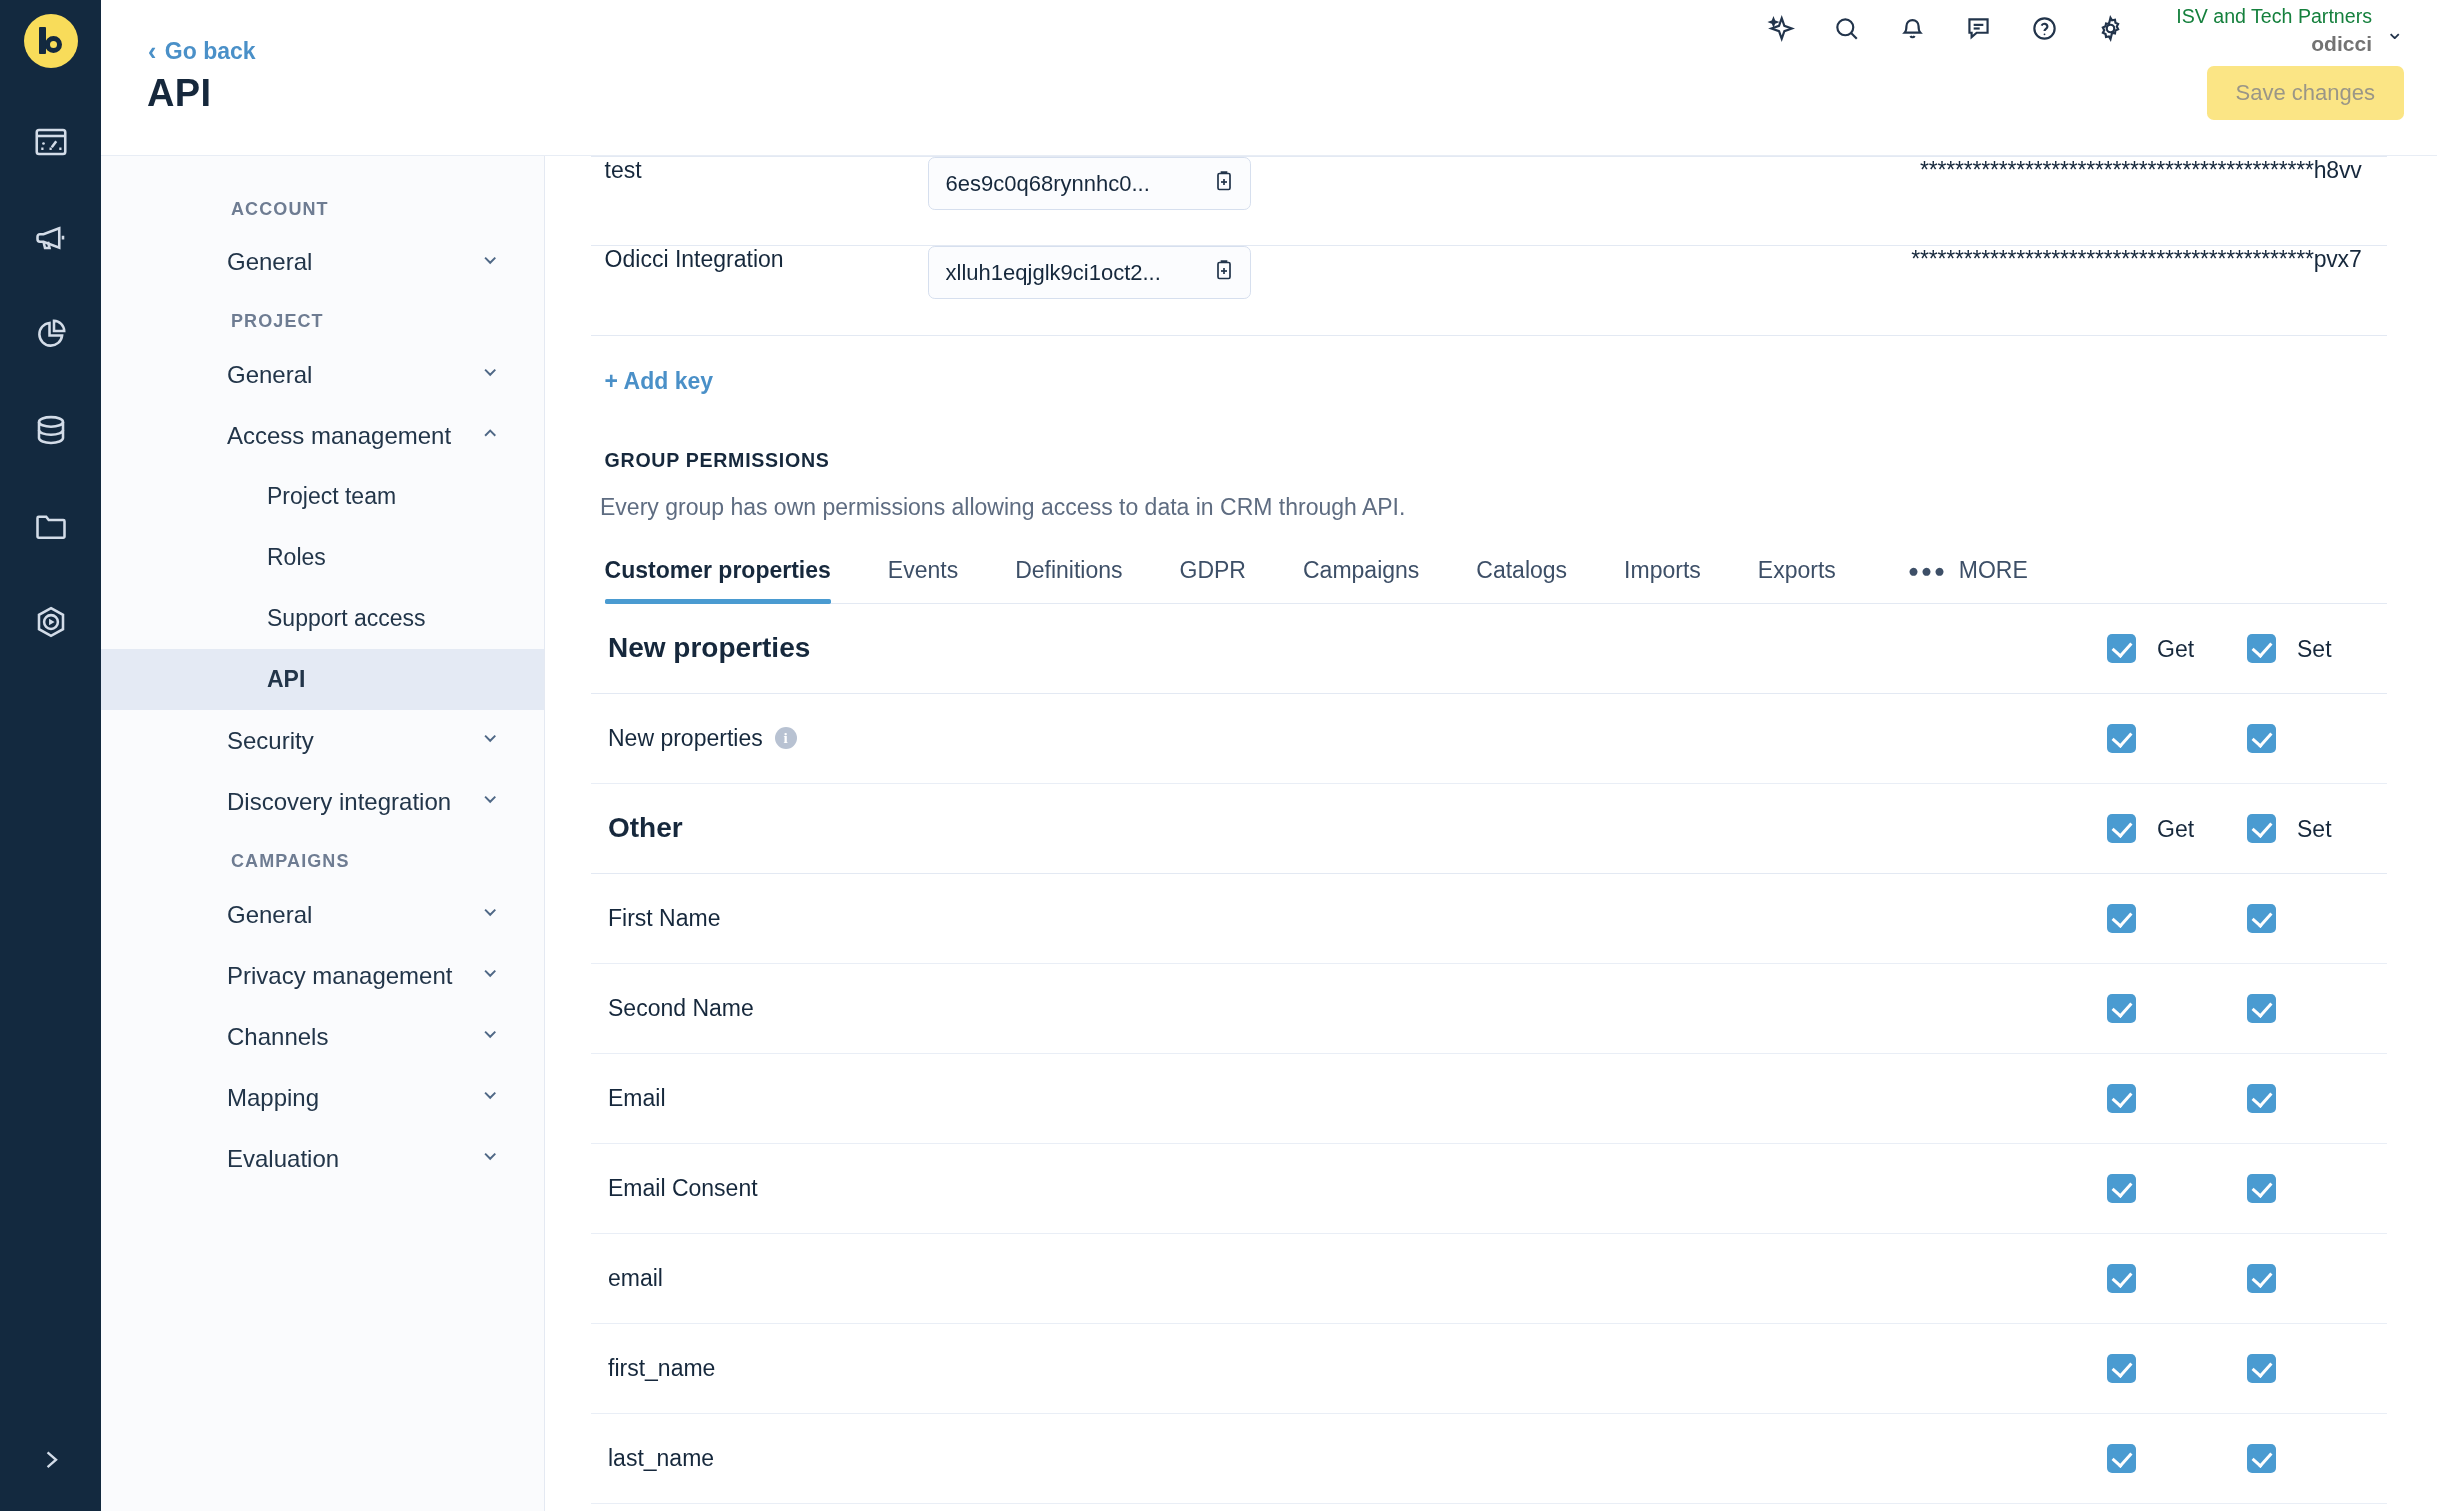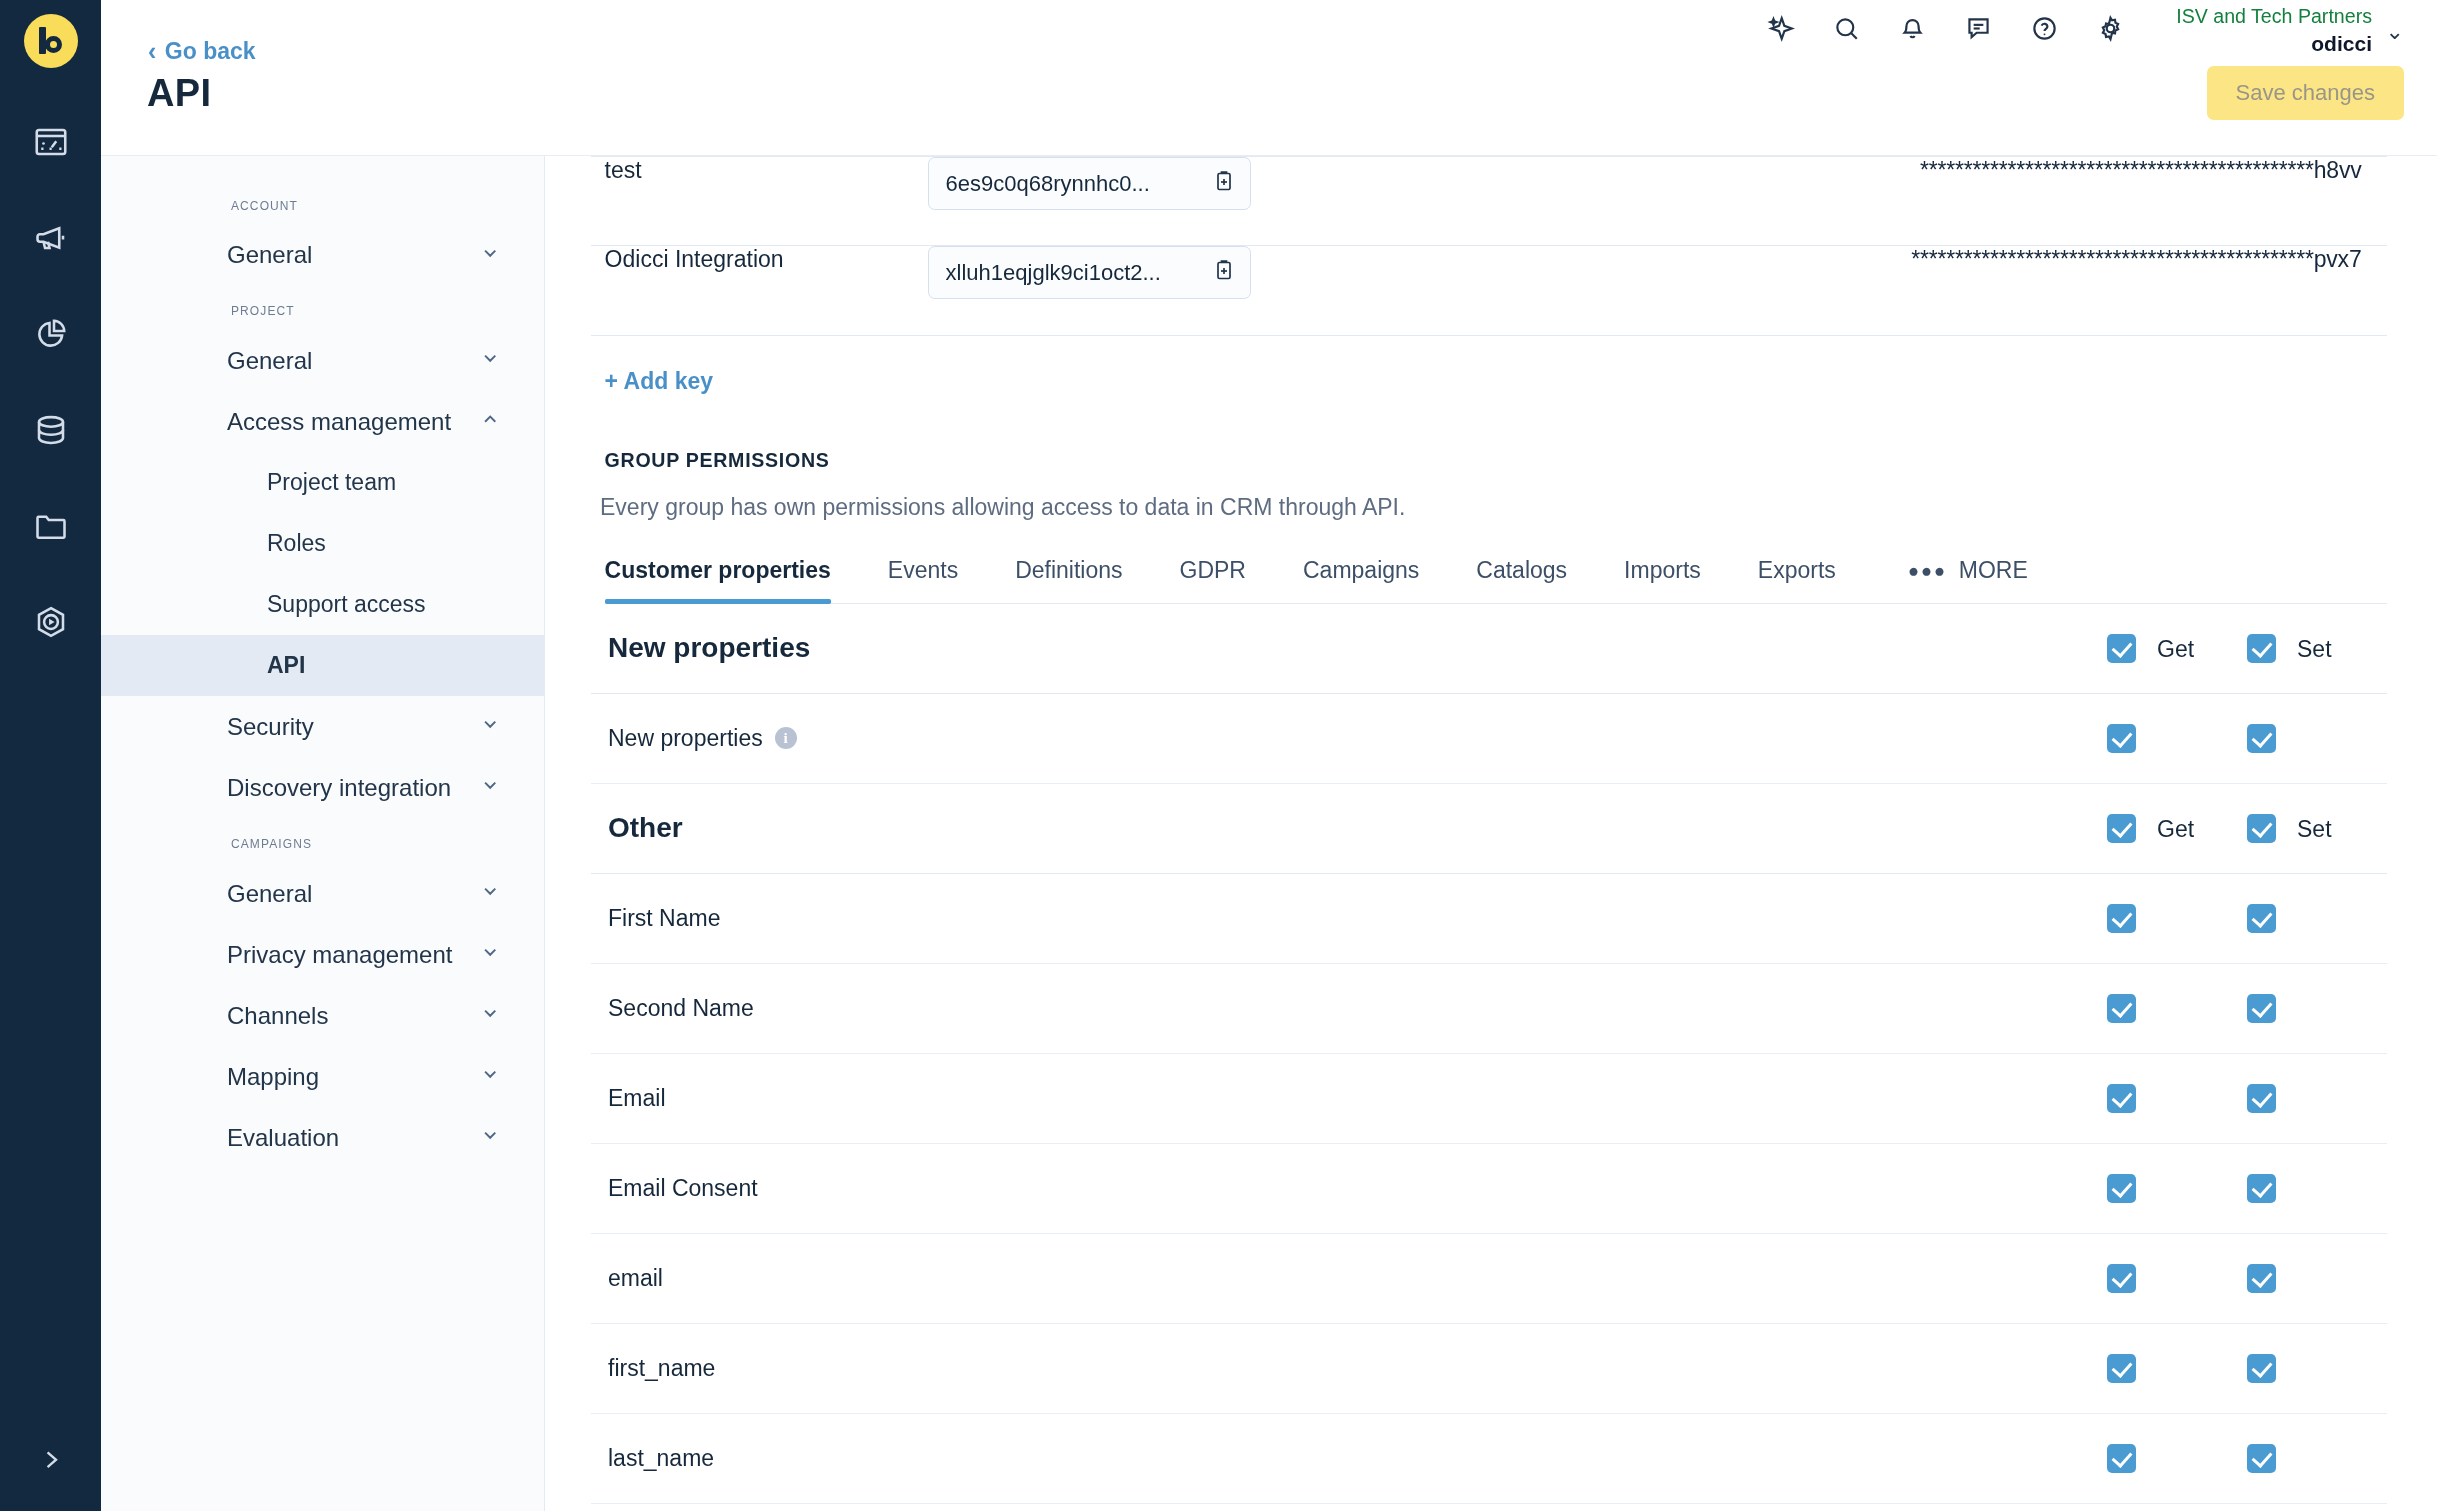--- a/index.html
+++ b/index.html
@@ -75,21 +75,21 @@
     display: flex; align-items: center; gap: 29px;
   }
   .hicon { width: 37px; height: 37px; display:flex; align-items:center; justify-content:center; cursor:pointer; }
   .hicon svg { width: 29px; height: 29px; stroke: #22344B; fill: none; stroke-width: 1.8; }
   .account {
     position: absolute; right: 34px; top: 3.4px;
     display: flex; align-items: flex-start; gap: 13.6px;
   }
   .account-text { text-align: right; }
   .account-org { font-size: 19.6px; color: #15803d; line-height: 1.35; }
-  .account-name { font-size: 21px; color: #0f172a; font-weight: bold; line-height: 1.3; }
+  .account-name { font-size: 21px; color: #737373; font-weight: bold; line-height: 1.3; }
   .account-chev { font-size: 22px; color: #22344B; margin-top: 15.3px; cursor: pointer; }
   .save-btn {
     position: absolute; right: 34px; top: 66px;
     background: #FBE585; color: #9A9687;
     border: none; border-radius: 6.8px;
     padding: 0 29px; height: 54px;
     font-size: 22px; font-family: inherit;
     cursor: pointer;
   }
 
@@ -98,21 +98,21 @@
 
   
   .sidenav {
     width: 444px; flex: 0 0 444px;
     background: #FAFBFD;
     border-right: 0.9px solid #E4E9F2;
     padding-top: 24px;
     overflow: hidden;
   }
   .nav-group-label {
-    font-size: 12px; font-weight: normal; color: #6E7C92;
+    font-size: 18px; font-weight: bold; color: #6E7C92;
     letter-spacing: 1.1px;
     padding: 18.7px 0 12px 130px;
   }
   .nav-item {
     display: flex; align-items: center; justify-content: space-between;
     height: 61px; padding: 0 44px 0 126px;
     font-size: 24px; color: #223549; cursor: pointer;
   }
   .nav-item.active { background: #E4EAF4; font-weight: bold; }
   .nav-item.sub { padding-left: 166px; font-size: 23px; }

